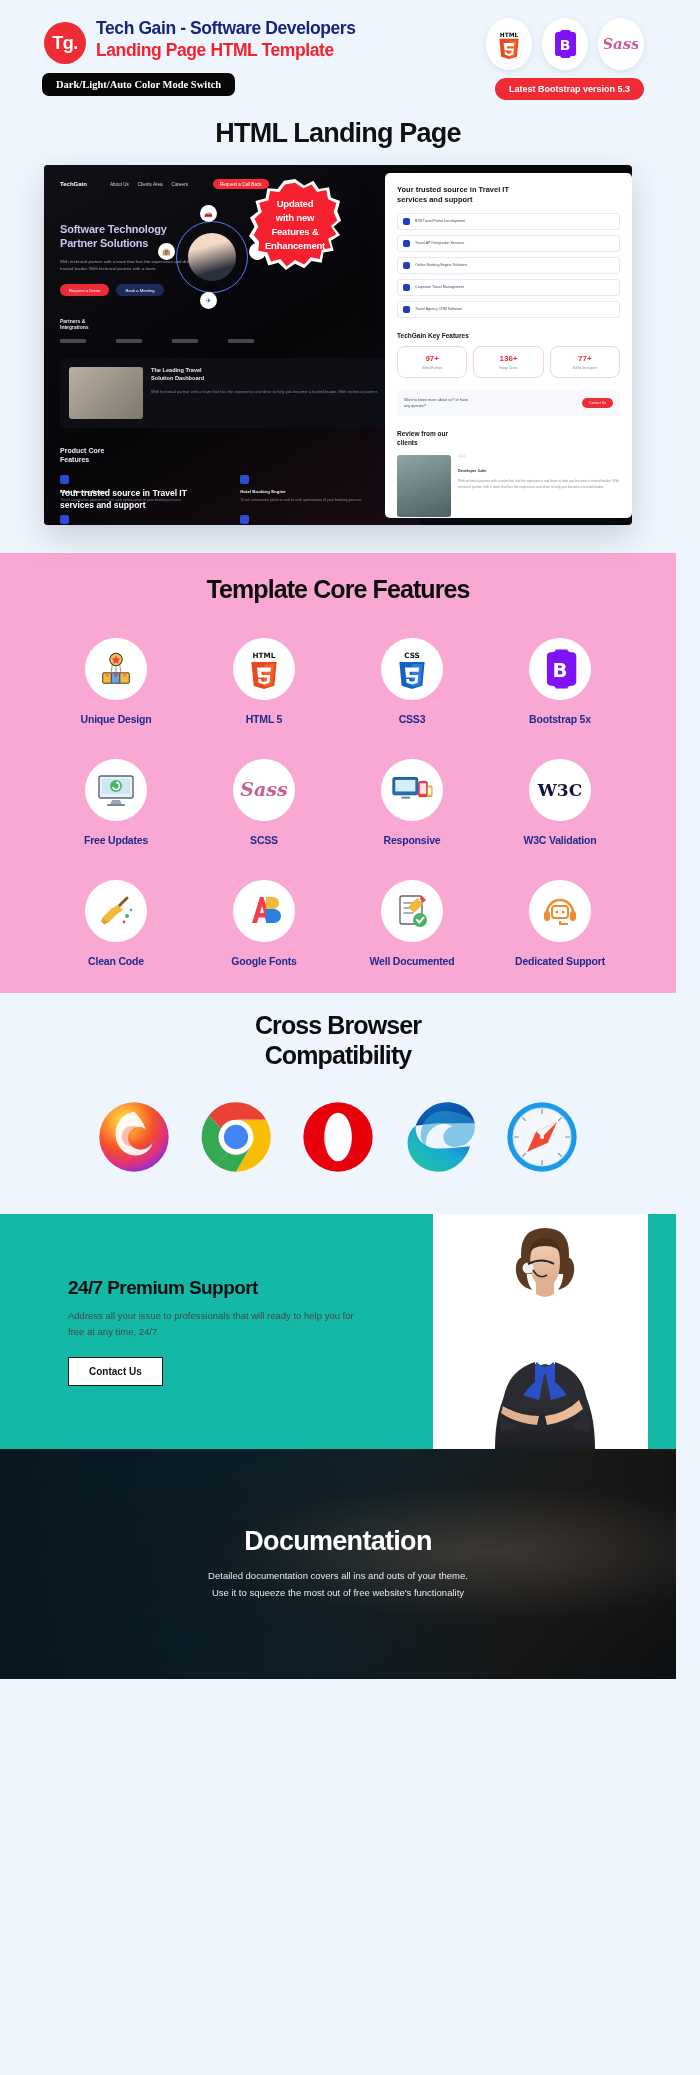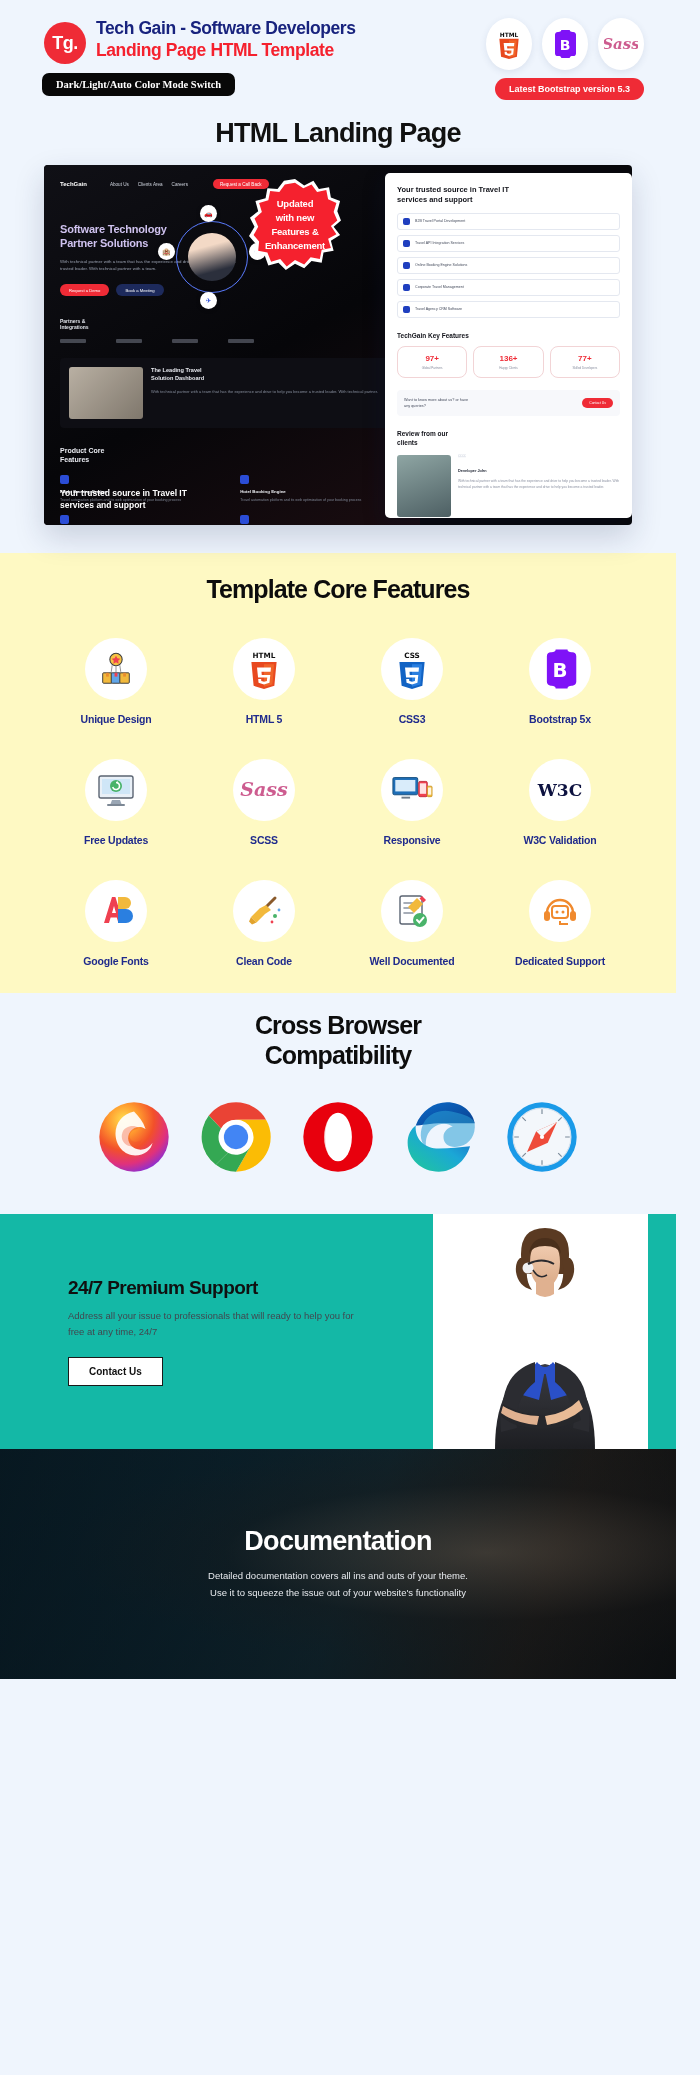--- a/index.html
+++ b/index.html
@@ -132,21 +132,21 @@
     position: absolute; left: 26px; top: 26px; width: 48px; height: 48px; border-radius: 50%;
     background: linear-gradient(165deg,#f3d9c6 30%,#2b2f3c 75%); overflow: hidden;
   }
   .persona-bub {
     position: absolute; width: 17px; height: 17px; border-radius: 50%; background: #fff;
     display: flex; align-items: center; justify-content: center; font-size: 7px; color: #2b4dd6;
     box-shadow: 0 1px 4px rgba(0,0,0,.25);
   }
 
   
-  .features { background: #fef9c3; padding: 22px 0 26px 0; }
+  .features { background: #f9a8d4; padding: 22px 0 26px 0; }
   .sec-title {
     text-align: center; font-size: 25px; font-weight: bold; color: #0d0d0d;
     letter-spacing: -0.9px; margin-bottom: 34px;
   }
   .feat-grid {
     display: grid; grid-template-columns: repeat(4, 1fr);
     row-gap: 34px; padding: 0 42px;
   }
   .feat-cell { display: flex; flex-direction: column; align-items: center; }
   .feat-icon {
@@ -486,42 +486,42 @@
         <div class="feat-icon">
           <svg width="50" height="26" viewBox="0 0 50 26">
             <text x="25" y="19" font-size="17" font-weight="bold" fill="#0d1240" text-anchor="middle" font-family="DejaVu Serif">W3C</text>
           </svg>
         </div>
         <div class="feat-label">W3C Validation</div>
       </div>
 
       <div class="feat-cell">
         <div class="feat-icon">
-          <svg width="40" height="36" viewBox="0 0 40 36">
-            <path d="M16 4 L8 30 h5 l1.6-5.4h6.2L22.4 30h5L19.4 4z M16 20 l2 -7 2 7z" fill="#ef4050"></path>
-            <path d="M22 4 h7 a6 6 0 0 1 0 12 h-7z" fill="#f2b93c"></path>
-            <path d="M22 16 h8 a7 7 0 0 1 0 14 h-8z" fill="#2a7fe0"></path>
-            <path d="M14 6 L8 30 h5 l1.6-5.4h6.2" fill="#49b36a" opacity="0"></path>
-          </svg>
-        </div>
-        <div class="feat-label">Google Fonts</div>
-      </div>
-
-      <div class="feat-cell">
-        <div class="feat-icon">
           <svg width="38" height="38" viewBox="0 0 38 38">
             <path d="M30 6 L22 14" stroke="#8a5a2b" stroke-width="3" stroke-linecap="round"></path>
             <path d="M21 13 l5 5 -6 4 -8.5 8.5 -5.5-5.5 8.5-8.5z" fill="#f2b93c"></path>
             <path d="M6 25 l5.5 5.5 -4.5 2 -3-3z" fill="#e2a32d"></path>
             <circle cx="30" cy="24" r="2" fill="#49b36a"></circle>
             <circle cx="34" cy="18" r="1.4" fill="#60a5e8"></circle>
             <circle cx="27" cy="30" r="1.4" fill="#ef4050"></circle>
           </svg>
         </div>
         <div class="feat-label">Clean Code</div>
+      </div>
+
+      <div class="feat-cell">
+        <div class="feat-icon">
+          <svg width="40" height="36" viewBox="0 0 40 36">
+            <path d="M16 4 L8 30 h5 l1.6-5.4h6.2L22.4 30h5L19.4 4z M16 20 l2 -7 2 7z" fill="#ef4050"></path>
+            <path d="M22 4 h7 a6 6 0 0 1 0 12 h-7z" fill="#f2b93c"></path>
+            <path d="M22 16 h8 a7 7 0 0 1 0 14 h-8z" fill="#2a7fe0"></path>
+            <path d="M14 6 L8 30 h5 l1.6-5.4h6.2" fill="#49b36a" opacity="0"></path>
+          </svg>
+        </div>
+        <div class="feat-label">Google Fonts</div>
       </div>
 
       <div class="feat-cell">
         <div class="feat-icon">
           <svg width="38" height="38" viewBox="0 0 38 38">
             <rect x="7" y="4" width="22" height="28" rx="2" fill="#fff" stroke="#5b6472" stroke-width="1.4"></rect>
             <path d="M11 11 h14 M11 16 h14 M11 21 h9" stroke="#8a93a0" stroke-width="1.6" stroke-linecap="round"></path>
             <path d="M24 6 l6 6 -9 9 -6-6z" fill="#f2b93c"></path>
             <path d="M29 4 l4 4 -2.5 2.5 -4-4z" fill="#ef4050"></path>
             <circle cx="27" cy="28" r="7" fill="#49b36a"></circle>
@@ -657,18 +657,18 @@
       <ellipse cx="112" cy="198" rx="5" ry="4" fill="#2a2a2e" opacity=".3"></ellipse>
     </svg>
   </div>
 
   <div class="docs">
     <div class="docs-bg"></div>
     <div class="docs-inner">
       <h2>Documentation</h2>
       <p>
         <span>Detailed documentation covers all ins and outs of your theme.</span><br>
-        <span>Use it to squeeze the issue out of your website's functionality</span>
+        <span>Use it to squeeze the most out of free website's functionality</span>
       </p>
     </div>
   </div>
 
 </div>
 
 </body></html>

